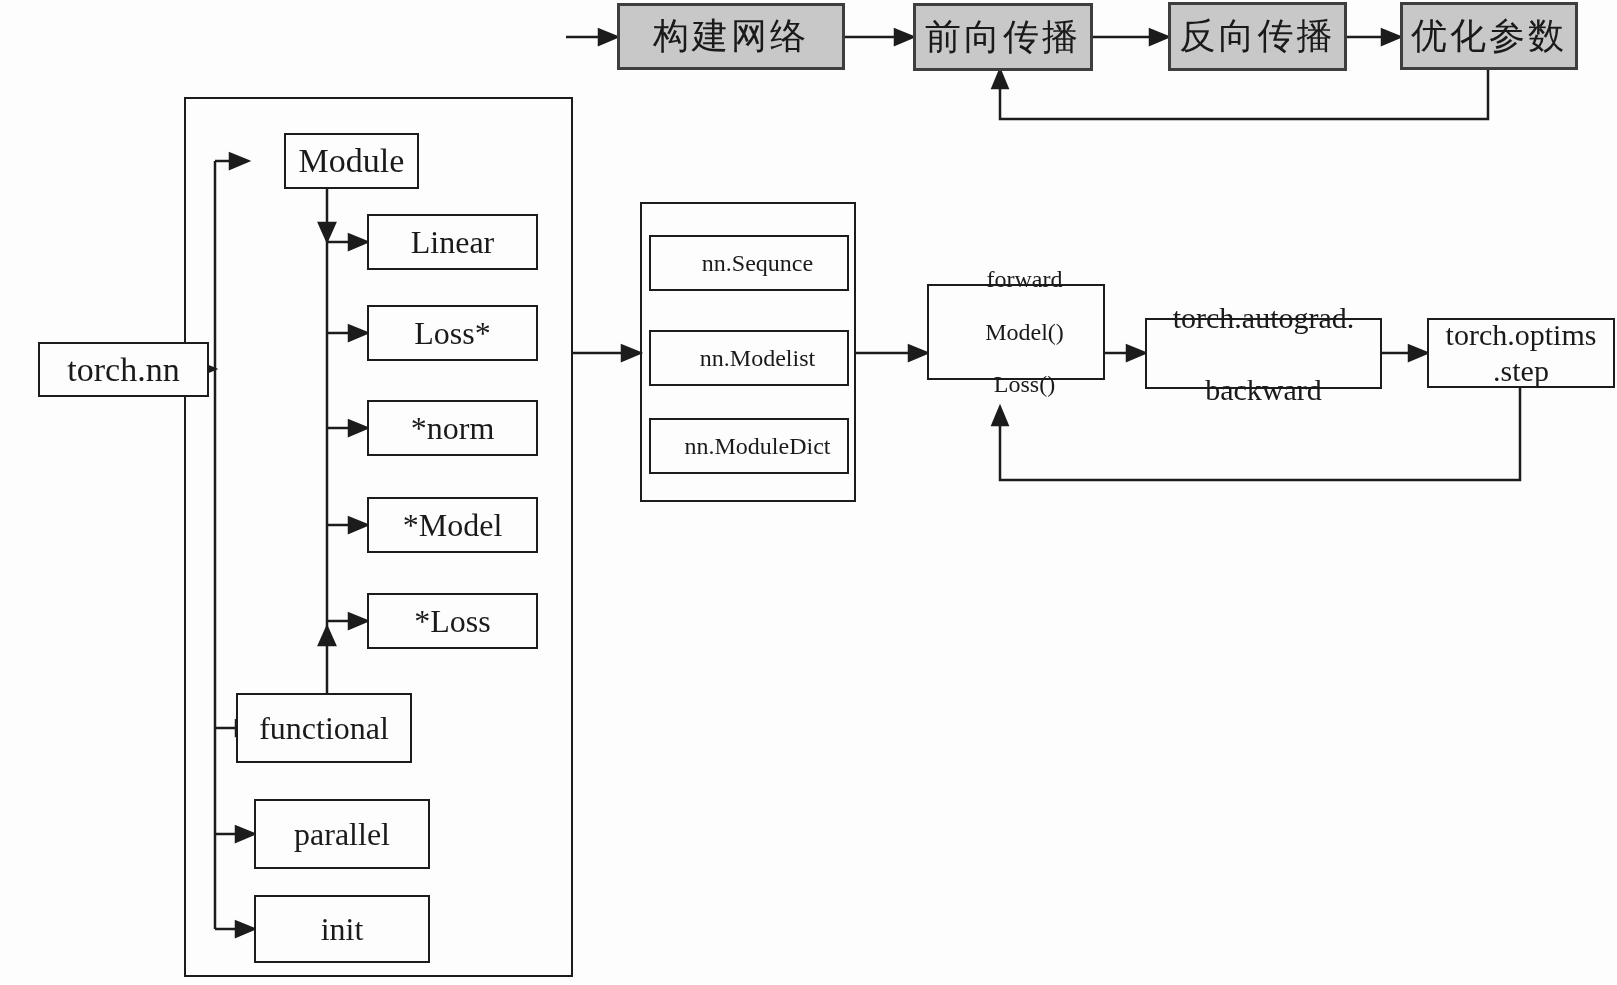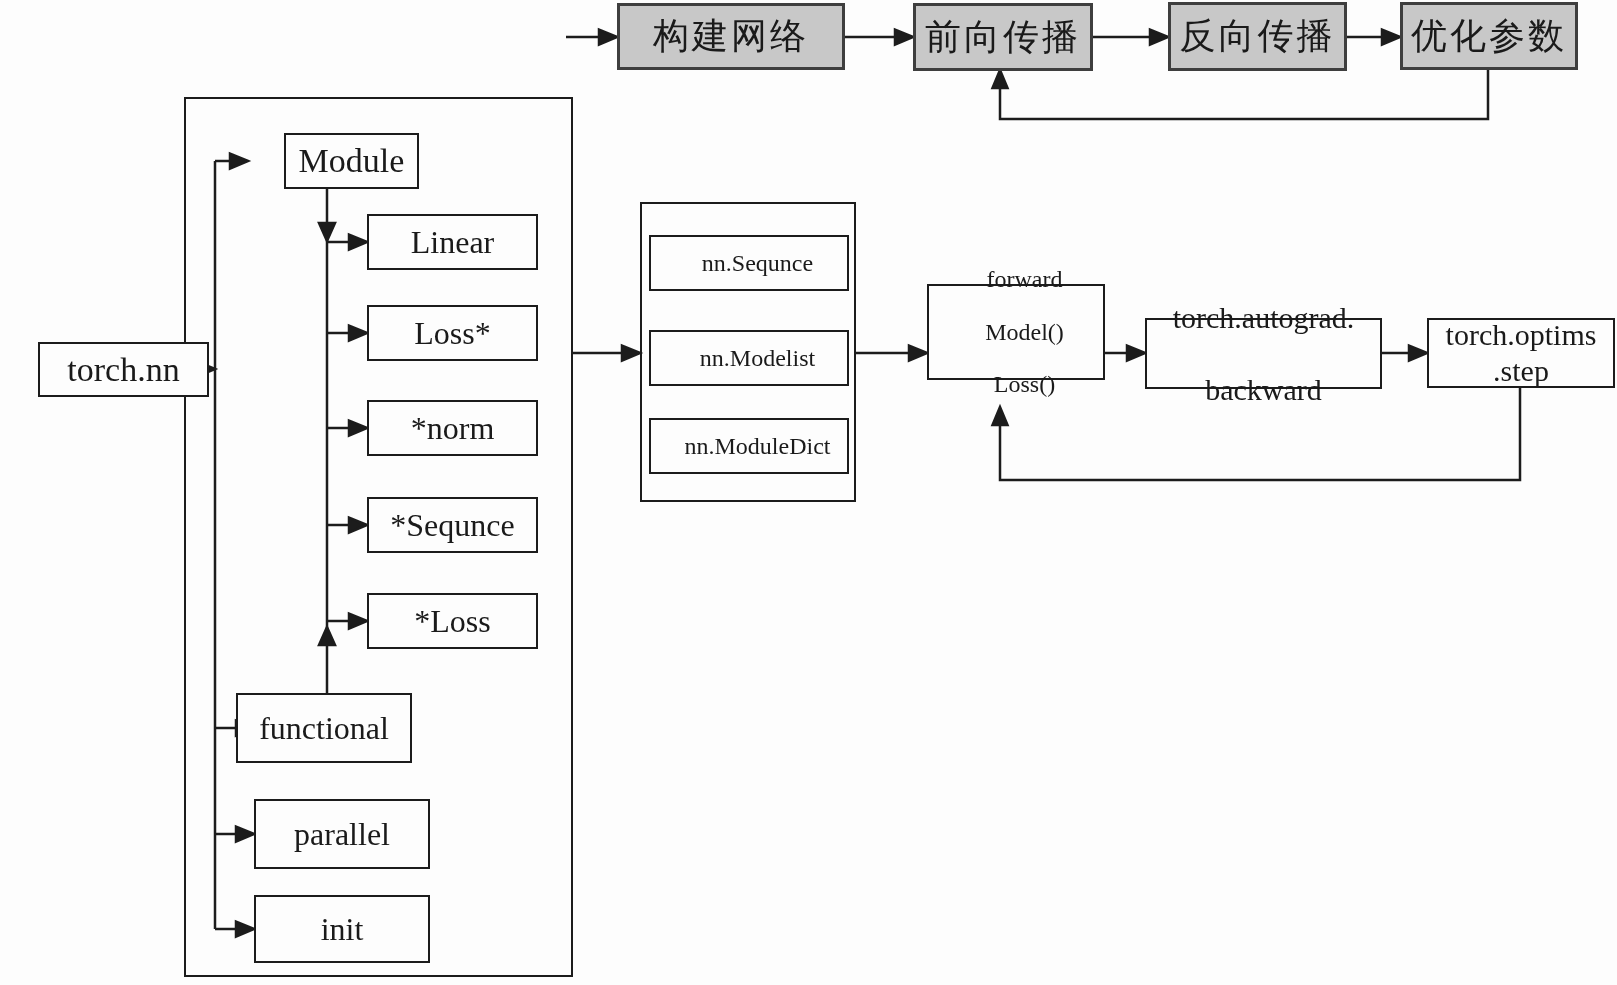--- a/index.html
+++ b/index.html
@@ -150,21 +150,21 @@
 
   <div class="box frame" style="left:184px; top:97px; width:389px; height:880px;"></div>
 
   <div class="box white fs34" style="left:2px; top:342px; width:171px; height:55px;">torch.nn</div>
 
   <div class="box white fs34" style="left:248px; top:133px; width:135px; height:56px;">Module</div>
 
   <div class="box white fs32" style="left:367px; top:214px; width:171px; height:56px;">Linear</div>
   <div class="box white fs32" style="left:367px; top:305px; width:171px; height:56px;">Loss*</div>
   <div class="box white fs32" style="left:367px; top:400px; width:171px; height:56px;">*norm</div>
-  <div class="box white fs32" style="left:367px; top:497px; width:171px; height:56px;">*Sequnce</div>
+  <div class="box white fs32" style="left:367px; top:497px; width:171px; height:56px;">*Model</div>
   <div class="box white fs32" style="left:367px; top:593px; width:171px; height:56px;">*Loss</div>
 
   <div class="box white fs32" style="left:236px; top:693px; width:176px; height:70px;">functional</div>
   <div class="box white fs32" style="left:254px; top:799px; width:176px; height:70px;">parallel</div>
   <div class="box white fs32" style="left:254px; top:895px; width:176px; height:68px;">init</div>
 
   <div class="box frame" style="left:640px; top:202px; width:216px; height:300px;"></div>
   <div class="box white fs29" style="left:649px; top:235px; width:200px; height:56px;">nn.Sequnce</div>
   <div class="box white fs29" style="left:649px; top:418px; width:200px; height:56px;">nn.ModuleDict</div>
   <div class="box white fs29" style="left:649px; top:330px; width:200px; height:56px;">nn.Modelist</div>

